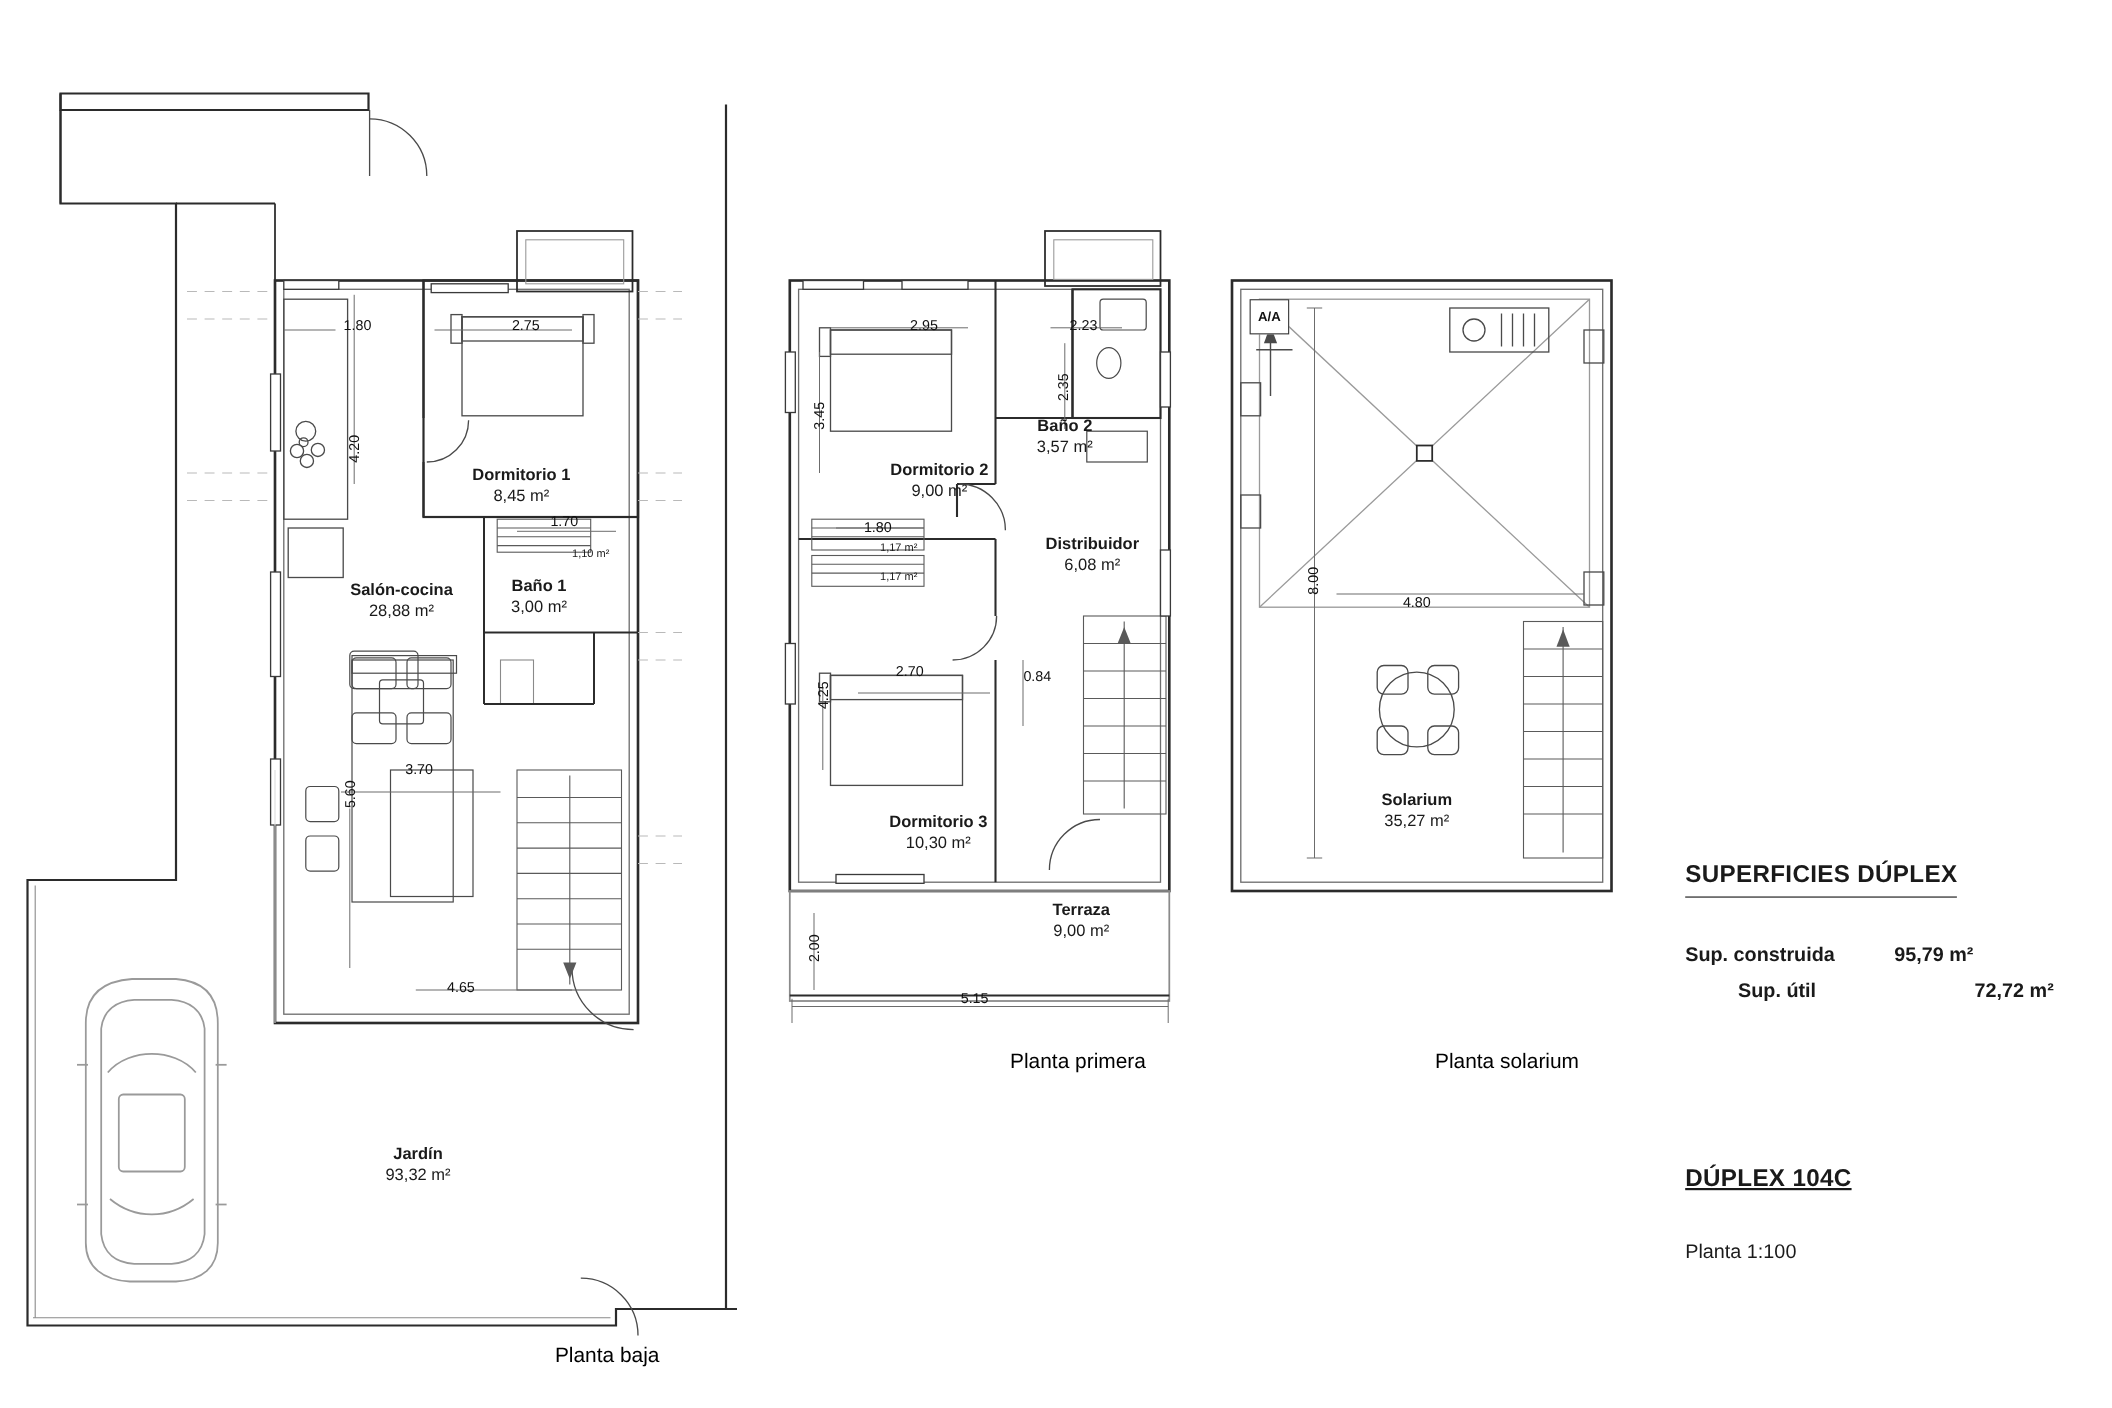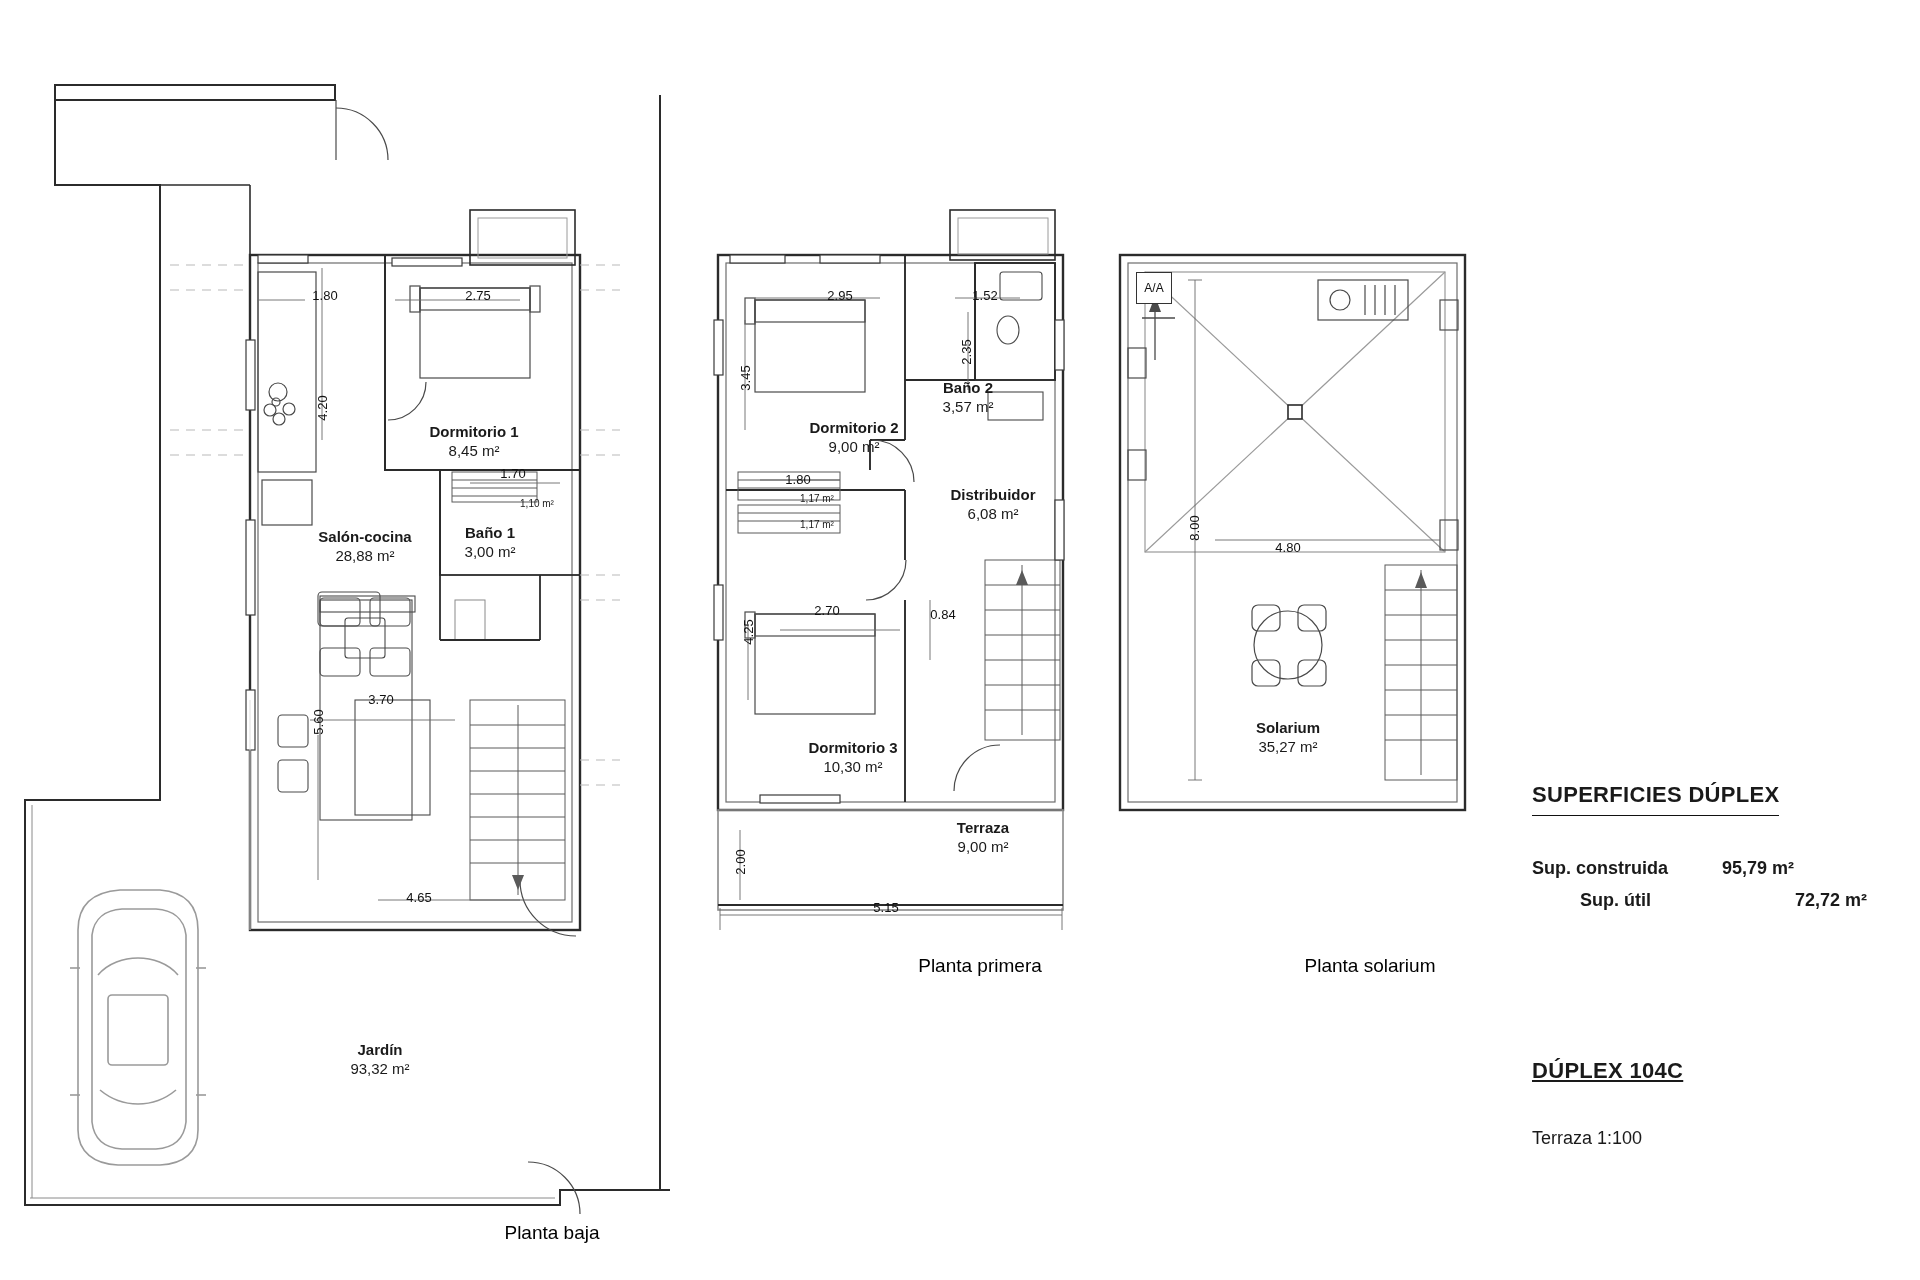--- a/index.html
+++ b/index.html
@@ -483,52 +483,52 @@
 
   <div class="room-block tiny" style="left:817px; top:489px;">
     <span class="a">1,17 m²</span>
   </div>
 
   <div class="room-block tiny" style="left:817px; top:515px;">
     <span class="a">1,17 m²</span>
   </div>
 
   <div class="dim" style="left:840px; top:288px;">2.95</div>
-  <div class="dim" style="left:985px; top:288px;">1.52</div>
+  <div class="dim" style="left:985px; top:288px;">2.23</div>
   <div class="dim vert" style="left:966px; top:352px;">2.35</div>
   <div class="dim vert" style="left:745px; top:378px;">3.45</div>
   <div class="dim" style="left:798px; top:472px;">1.80</div>
   <div class="dim" style="left:827px; top:603px;">2.70</div>
   <div class="dim vert" style="left:748px; top:632px;">4.25</div>
   <div class="dim" style="left:943px; top:607px;">0.84</div>
   <div class="dim vert" style="left:740px; top:862px;">2.00</div>
   <div class="dim" style="left:886px; top:900px;">5.15</div>
 
   <div class="floor-title" style="left:980px; top:955px;">Planta primera</div>
 
   <div class="room-block" style="left:1288px; top:718px;">
     <span class="n">Solarium</span>
     <span class="a">35,27 m²</span>
   </div>
 
-  <div class="aa-box" style="left:1136px; top:272px;">A/A</div>
+  <div class="aa-box" style="left:1136px; top:272px;font-weight:bold;">A/A</div>
 
   <div class="dim vert" style="left:1194px; top:528px;">8.00</div>
   <div class="dim" style="left:1288px; top:540px;">4.80</div>
 
   <div class="floor-title" style="left:1370px; top:955px;">Planta solarium</div>
 
   <div class="legend-title" style="left:1532px; top:782px;">SUPERFICIES DÚPLEX</div>
 
   <div class="legend-row" style="left:1532px; top:858px;">
     <span>Sup. construida</span>
     <span class="val">95,79 m²</span>
   </div>
 
   <div class="legend-row" style="left:1580px; top:890px;">
     <span>Sup. útil</span>
     <span class="val" style="left:215px;">72,72 m²</span>
   </div>
 
   <div class="big-title" style="left:1532px; top:1058px;text-decoration:underline;">DÚPLEX 104C</div>
-  <div class="scale-txt" style="left:1532px; top:1128px;">Terraza 1:100</div>
+  <div class="scale-txt" style="left:1532px; top:1128px;">Planta 1:100</div>
 
 </div>
 
 </body></html>

